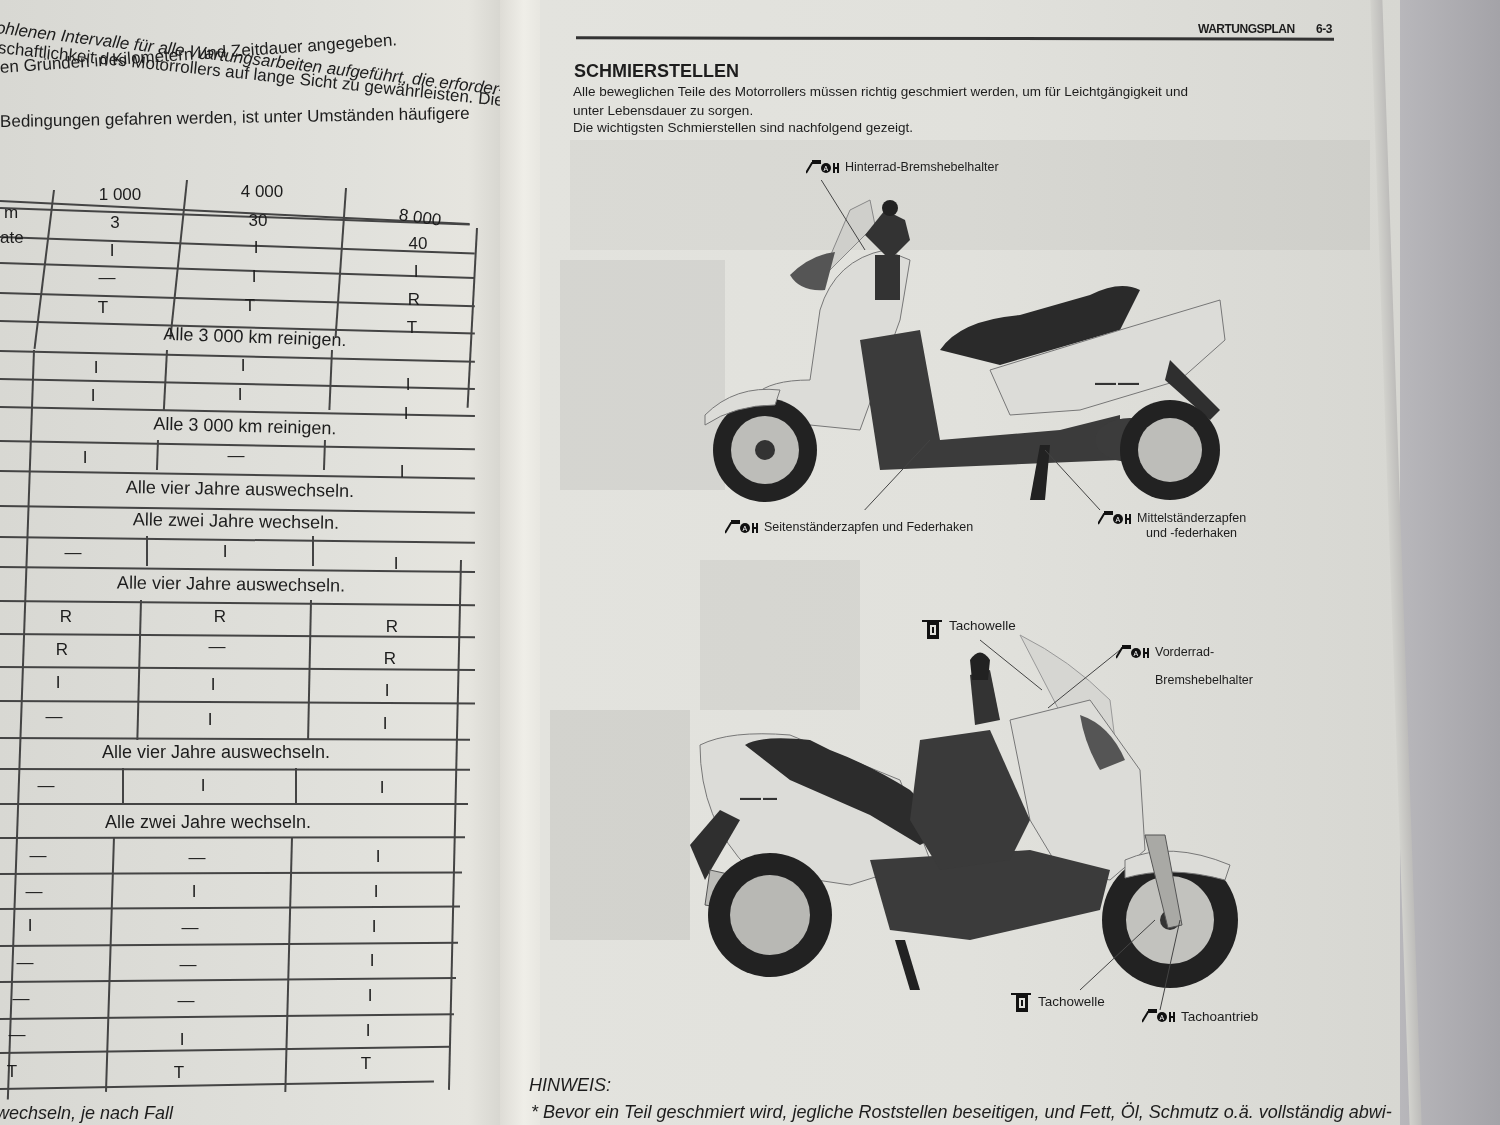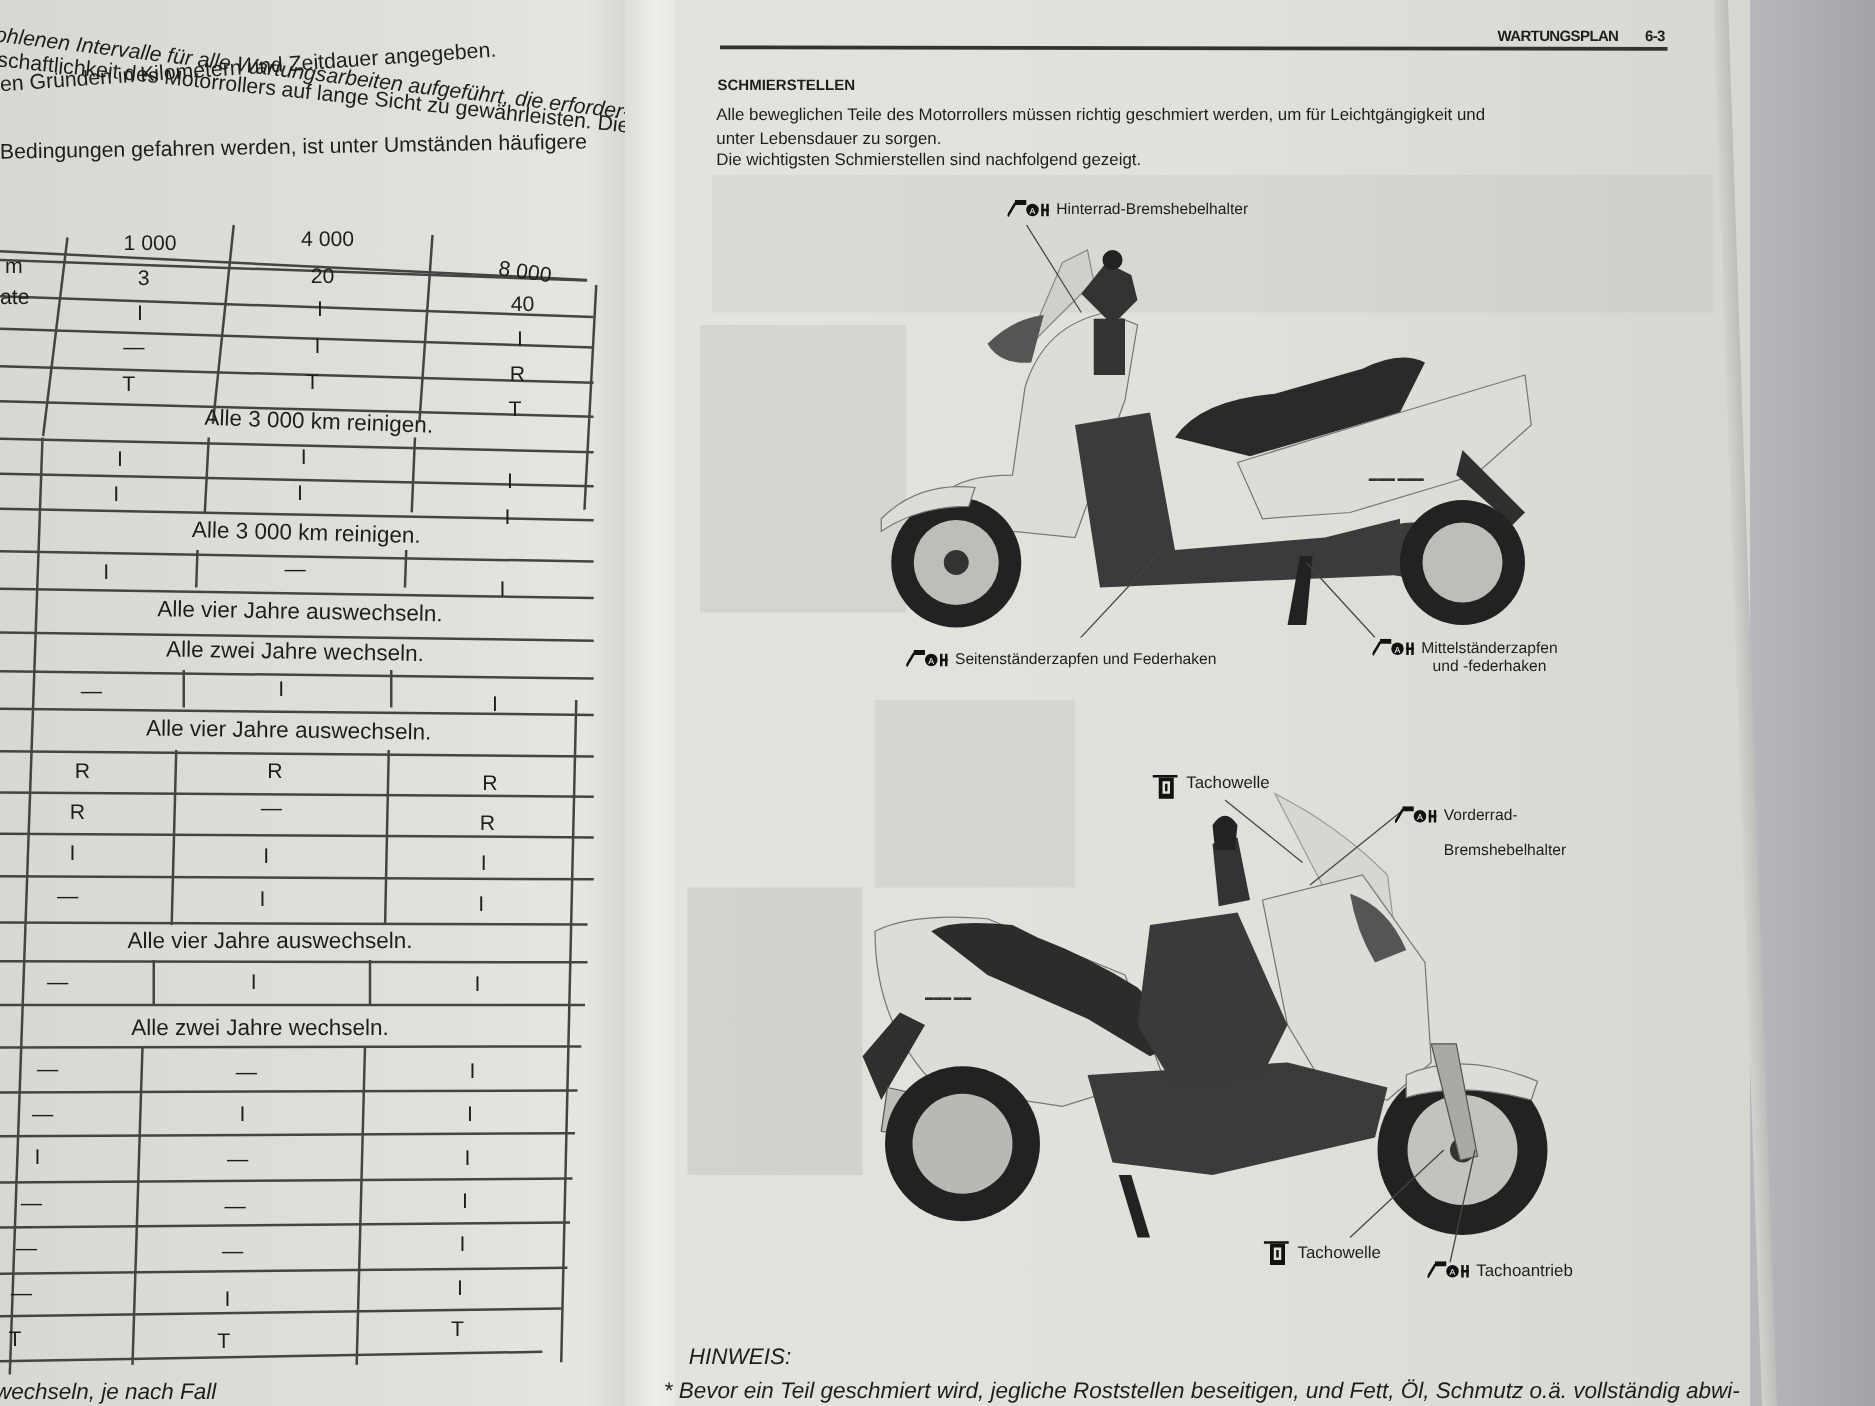--- a/index.html
+++ b/index.html
@@ -15,28 +15,28 @@
   .ghost{position:absolute;color:#c3c3be;font-weight:bold;letter-spacing:1px;}
   .intro-line{position:absolute;font-size:17px;white-space:nowrap;transform-origin:left center;}
   .hline{position:absolute;height:2px;background:#444;transform-origin:left center;}
   .vline{position:absolute;width:2px;background:#444;transform-origin:top center;}
   .cell{position:absolute;font-size:17px;white-space:nowrap;transform:translateX(-50%);}
   .span-text{position:absolute;font-size:18px;white-space:nowrap;transform:translateX(-50%);}
   .footnote-left{position:absolute;left:-4px;top:1103px;font-size:18px;font-style:italic;white-space:nowrap;}
 
   .header-right{position:absolute;font-size:12px;font-weight:bold;letter-spacing:-0.5px;}
   .rule{position:absolute;left:576px;top:37px;width:758px;height:3px;background:#333;transform:rotate(0.1deg);}
-  .section-title{position:absolute;left:574px;top:61px;font-size:12px;font-weight:bold;}
+  .section-title{position:absolute;left:574px;top:61px;font-size:18px;font-weight:bold;}
   .body-text{position:absolute;left:573px;font-size:13.5px;white-space:nowrap;}
   .figure{position:absolute;}
   .callout{position:absolute;font-size:12.5px;white-space:nowrap;display:flex;align-items:flex-start;gap:5px;}
   .callout .lbl{line-height:15px;}
   .icon-grease{display:inline-block;width:34px;height:14px;position:relative;}
   .icon-cable{display:inline-block;width:22px;height:22px;position:relative;}
-  .hinweis{position:absolute;left:529px;top:1075px;font-size:18px;font-style:italic;margin-left:22px;}
+  .hinweis{position:absolute;left:529px;top:1075px;font-size:18px;font-style:italic;}
   .hinweis-text{position:absolute;left:531px;top:1102px;font-size:18px;font-style:italic;white-space:nowrap;text-align:center;}
 </style>
 </head>
 <body>
 
 <div class="bg-right"></div>
 
 <div class="page-left">
   <div class="ghost" style="left:180px;top:250px;font-size:22px;"></div>
 
@@ -97,21 +97,21 @@
     <div class="vline" style="left:460px;top:560px;height:530px;transform:rotate(1.3deg);"></div>
   </div>
 
   <div class="cell" style="left:4px;top:203px;transform:none;">m</div>
   <div class="cell" style="left:0px;top:228px;transform:none;">ate</div>
 
   <div class="cell" style="left:120px;top:185px;">1 000</div>
   <div class="cell" style="left:262px;top:182px;">4 000</div>
   <div class="cell" style="left:420px;top:208px;transform:translateX(-50%) rotate(8deg);">8 000</div>
   <div class="cell" style="left:115px;top:213px;">3</div>
-  <div class="cell" style="left:258px;top:211px;">20</div>
+  <div class="cell" style="left:258px;top:211px;">30</div>
   <div class="cell" style="left:418px;top:234px;">40</div>
 
   <div class="cell" style="left:112px;top:241px;">I</div>
   <div class="cell" style="left:256px;top:238px;">I</div>
   <div class="cell" style="left:416px;top:262px;">I</div>
 
   <div class="cell" style="left:107px;top:268px;">—</div>
   <div class="cell" style="left:254px;top:267px;">I</div>
   <div class="cell" style="left:414px;top:290px;">R</div>
 

